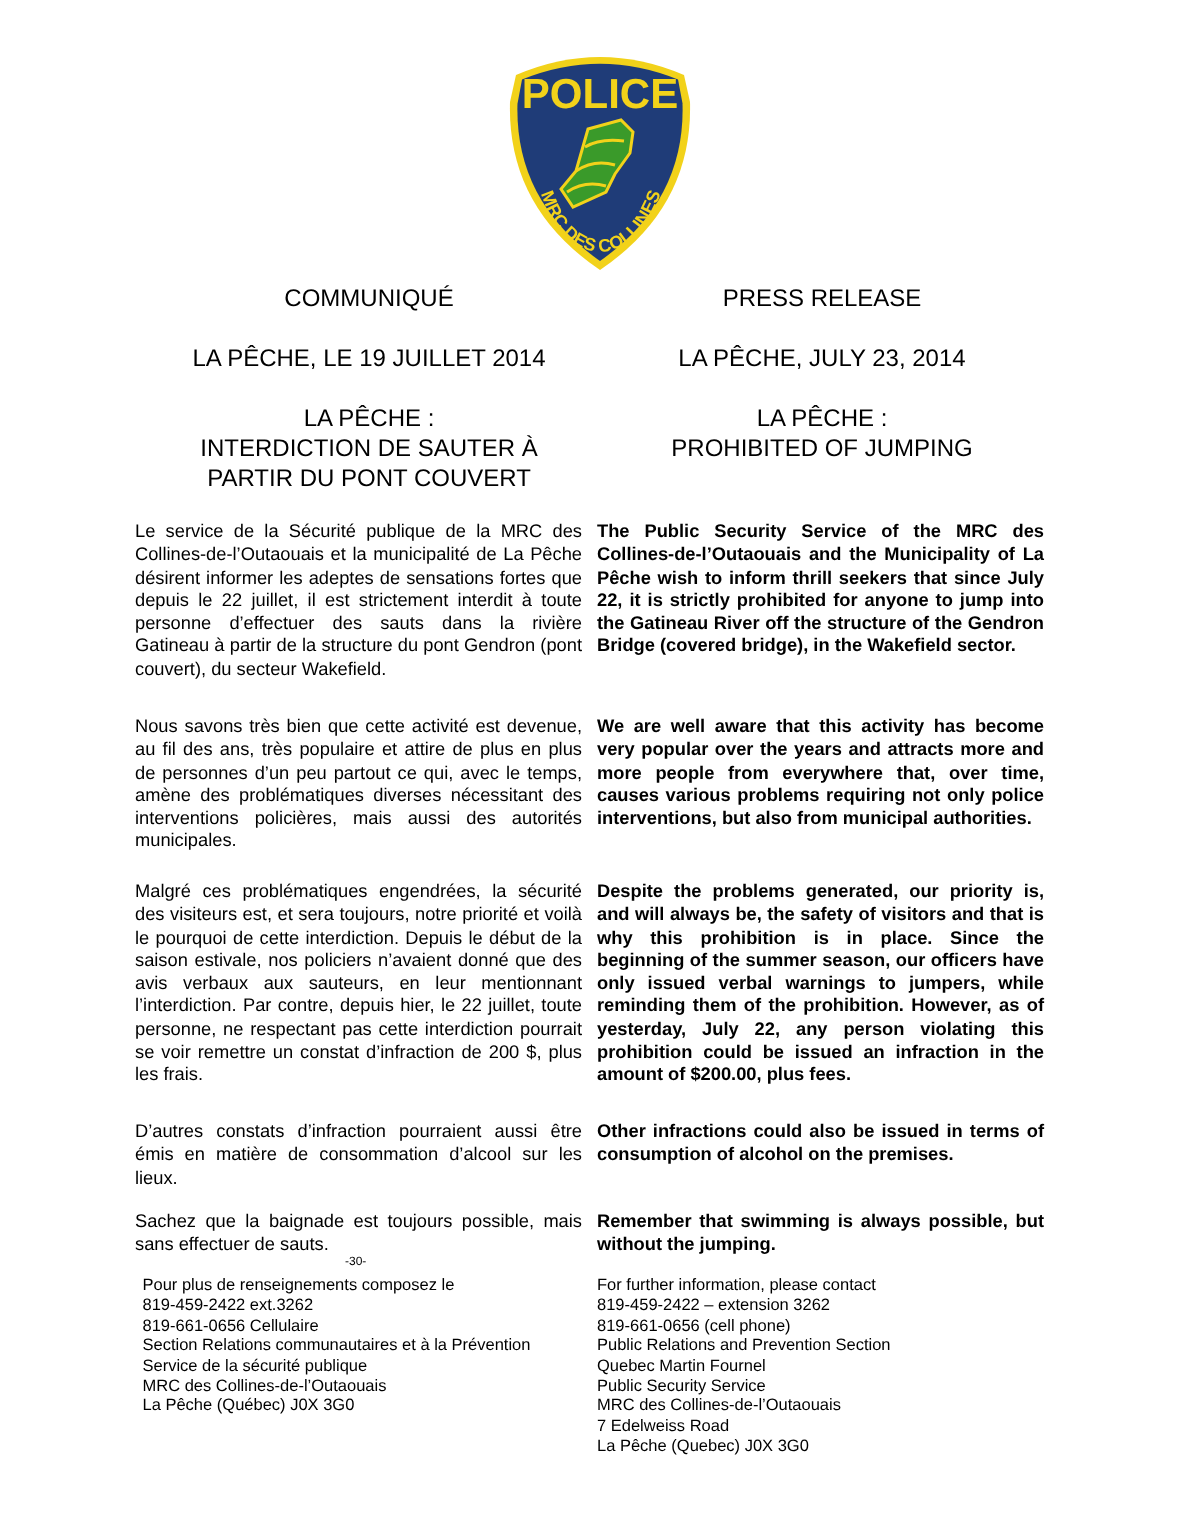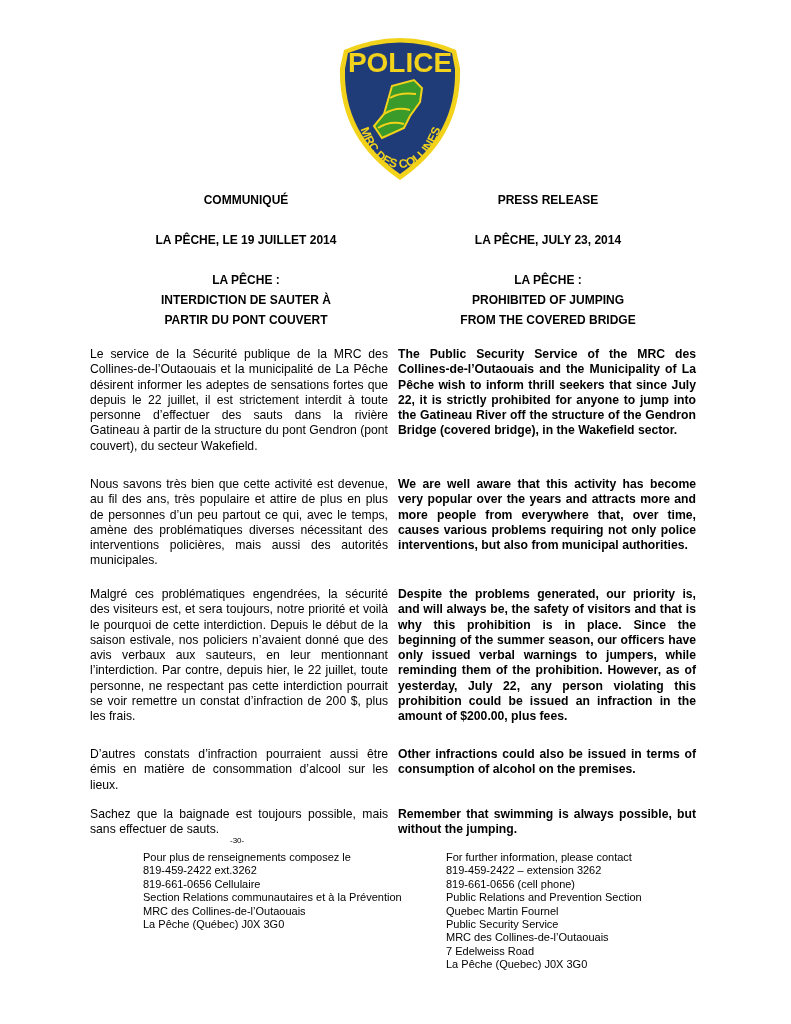--- a/index.html
+++ b/index.html
@@ -1,25 +1,25 @@
 <!DOCTYPE html>
 <html><head>
 <meta charset="utf-8">
 <style>
   html, body { margin:0; padding:0; background:#ffffff; }
   body { width:791px; height:1024px; position:relative; overflow:hidden;
          font-family:"Liberation Sans", sans-serif; color:#000; }
   .logo { position:absolute; left:334px; top:28px; width:132px; height:154px; }
-  .hdr { position:absolute; width:306px; text-align:center; font-weight:bold; font-size:12px; line-height:20px; }
+  .hdr { position:absolute; width:306px; text-align:center; font-weight:normal; font-size:16px; line-height:20px; }
   .hdr-fr { left:93px; }
   .hdr-en { left:395px; }
   .para { position:absolute; width:298px; font-size:12.2px; line-height:15.3px; text-align:justify; text-align-last:left; }
   .pfr { left:90px; }
   .pen { left:398px;font-weight:bold; }
-  .contact { position:absolute; font-size:11px; line-height:13.4px;margin-left:48px; }
+  .contact { position:absolute; font-size:11px; line-height:13.4px; }
   .end-mark { position:absolute; left:230px; top:836px; font-size:8px; }
 </style>
 </head>
 <body>
 
 <div class="logo">
   <svg width="132" height="154" viewBox="0 0 132 154">
     <path d="M10,22 Q66,-2 122,22 L126,40 Q128,110 66,152 Q4,110 6,40 Z" fill="#f2d21a"></path>
     <path d="M14,25 Q66,4 118,25 L121,41 Q123,106 66,146 Q9,106 11,41 Z" fill="#1f3c78"></path>
     <text x="66" y="44" text-anchor="middle" font-family="Liberation Sans, sans-serif" font-weight="bold" font-size="28" fill="#f2d21a">POLICE</text>
@@ -41,21 +41,20 @@
 <div class="hdr hdr-en" style="top:230px;">LA PÊCHE, JULY 23, 2014</div>
 
 <div class="hdr hdr-fr" style="top:270px;">
   <div>LA PÊCHE :</div>
   <div>INTERDICTION DE SAUTER À</div>
   <div>PARTIR DU PONT COUVERT</div>
 </div>
 <div class="hdr hdr-en" style="top:270px;">
   <div>LA PÊCHE :</div>
   <div>PROHIBITED OF JUMPING</div>
-  <div>FROM THE COVERED BRIDGE</div>
 </div>
 
 <div class="para pfr" style="top:347px;">Le service de la Sécurité publique de la MRC des Collines-de-l’Outaouais et la municipalité de La Pêche désirent informer les adeptes de sensations fortes que depuis le 22 juillet, il est strictement interdit à toute personne d’effectuer des sauts dans la rivière Gatineau à partir de la structure du pont Gendron (pont couvert), du secteur Wakefield.</div>
 <div class="para pfr" style="top:477px;">Nous savons très bien que cette activité est devenue, au fil des ans, très populaire et attire de plus en plus de personnes d’un peu partout ce qui, avec le temps, amène des problématiques diverses nécessitant des interventions policières, mais aussi des autorités municipales.</div>
 <div class="para pfr" style="top:587px;">Malgré ces problématiques engendrées, la sécurité des visiteurs est, et sera toujours, notre priorité et voilà le pourquoi de cette interdiction. Depuis le début de la saison estivale, nos policiers n’avaient donné que des avis verbaux aux sauteurs, en leur mentionnant l’interdiction. Par contre, depuis hier, le 22 juillet, toute personne, ne respectant pas cette interdiction pourrait se voir remettre un constat d’infraction de 200 $, plus les frais.</div>
 <div class="para pfr" style="top:747px;">D’autres constats d’infraction pourraient aussi être émis en matière de consommation d’alcool sur les lieux.</div>
 <div class="para pfr" style="top:807px;">Sachez que la baignade est toujours possible, mais sans effectuer de sauts.</div>
 
 <div class="para pen" style="top:347px;">The Public Security Service of the MRC des Collines-de-l’Outaouais and the Municipality of La Pêche wish to inform thrill seekers that since July 22, it is strictly prohibited for anyone to jump into the Gatineau River off the structure of the Gendron Bridge (covered bridge), in the Wakefield sector.</div>
 <div class="para pen" style="top:477px;">We are well aware that this activity has become very popular over the years and attracts more and more people from everywhere that, over time, causes various problems requiring not only police interventions, but also from municipal authorities.</div>
@@ -63,20 +62,21 @@
 <div class="para pen" style="top:747px;">Other infractions could also be issued in terms of consumption of alcohol on the premises.</div>
 <div class="para pen" style="top:807px;">Remember that swimming is always possible, but without the jumping.</div>
 
 <div class="end-mark">-30-</div>
 
 <div class="contact" style="left:95px; top:851px;">
   <div>Pour plus de renseignements composez le</div>
   <div>819-459-2422 ext.3262</div>
   <div>819-661-0656 Cellulaire</div>
   <div>Section Relations communautaires et à la Prévention</div>
+  <div>Service de la sécurité publique</div>
   <div>MRC des Collines-de-l’Outaouais</div>
   <div>La Pêche (Québec)  J0X 3G0</div>
 </div>
 <div class="contact" style="left:398px; top:851px;">
   <div>For further information, please contact</div>
   <div>819-459-2422 – extension 3262</div>
   <div>819-661-0656 (cell phone)</div>
   <div>Public Relations and Prevention Section</div>
   <div>Quebec Martin Fournel</div>
   <div>Public Security Service</div>

